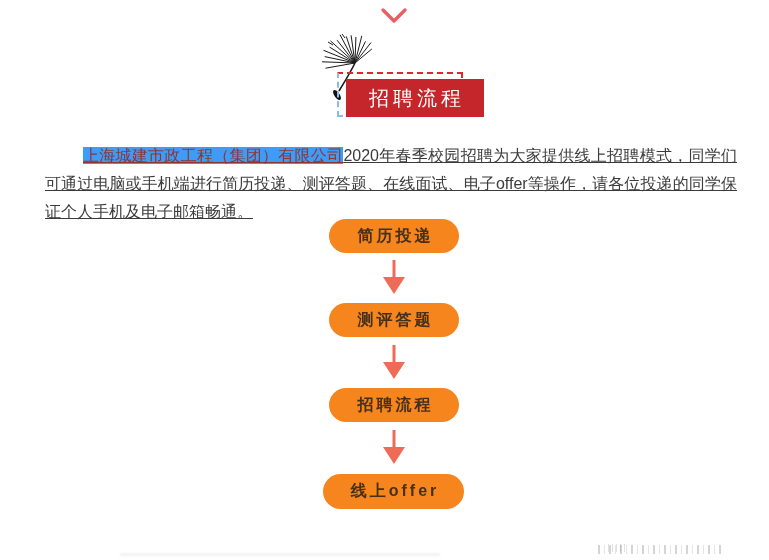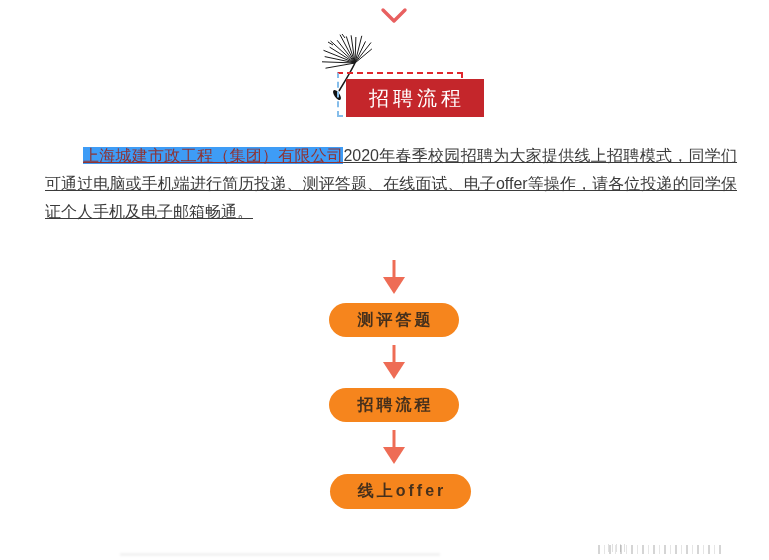--- a/index.html
+++ b/index.html
@@ -42,21 +42,21 @@
   
   .pill{
     position:absolute;left:329px;width:130px;height:34px;border-radius:17px;
     background:var(--pill-bg,#f6851d);color:var(--pill-text,#46301c);
     font-size:16px;font-weight:bold;letter-spacing:3px;
     display:flex;align-items:center;justify-content:center;text-indent:3px;
   }
   .pill-1{top:219px;}
   .pill-2{top:303px;}
   .pill-3{top:388px;}
-  .pill-4{top:474px;left:330px;width:141px;height:35px;border-radius:18px;}
+  .pill-4{top:474px;left:323px;width:141px;height:35px;border-radius:18px;}
   .flow-arrow{position:absolute;left:381px;width:26px;height:38px;}
   .arrow-1{top:258px;}
   .arrow-2{top:343px;}
   .arrow-3{top:428px;}
   
   .smudge-band{
     position:absolute;left:120px;top:553px;width:320px;height:3px;
     background:rgba(0,0,0,0.05);filter:blur(1px);
   }
   .watermark-scribble{
@@ -103,20 +103,21 @@
     <ellipse cx="42" cy="62" rx="2.6" ry="5.8" fill="#111" transform="rotate(-35 42 62)"></ellipse>
   </svg>
 
   <div class="banner-wrap">
     <div class="banner-dash"></div>
     <div class="banner-solid">招聘流程</div>
   </div>
 
   <p class="intro"><span class="company-hl">上海城建市政工程（集团）有限公司</span><span>2020年春季校园招聘为大家提供线上招聘模式，同学们可通过电脑或手机端进行简历投递、测评答题、在线面试、电子offer等操作，请各位投递的同学保证个人手机及电子邮箱畅通。</span></p>
 
+  <div class="pill pill-1">简历投递</div>
 
   <svg class="flow-arrow arrow-1" viewBox="0 0 26 38">
     <line x1="13" y1="2" x2="13" y2="20" stroke="#ee6c55" stroke-width="3"></line>
     <polygon points="2,19 24,19 13,36" fill="#ee6c55"></polygon>
   </svg>
 
   <div class="pill pill-2">测评答题</div>
 
   <svg class="flow-arrow arrow-2" viewBox="0 0 26 38">
     <line x1="13" y1="2" x2="13" y2="20" stroke="#ee6c55" stroke-width="3"></line>

